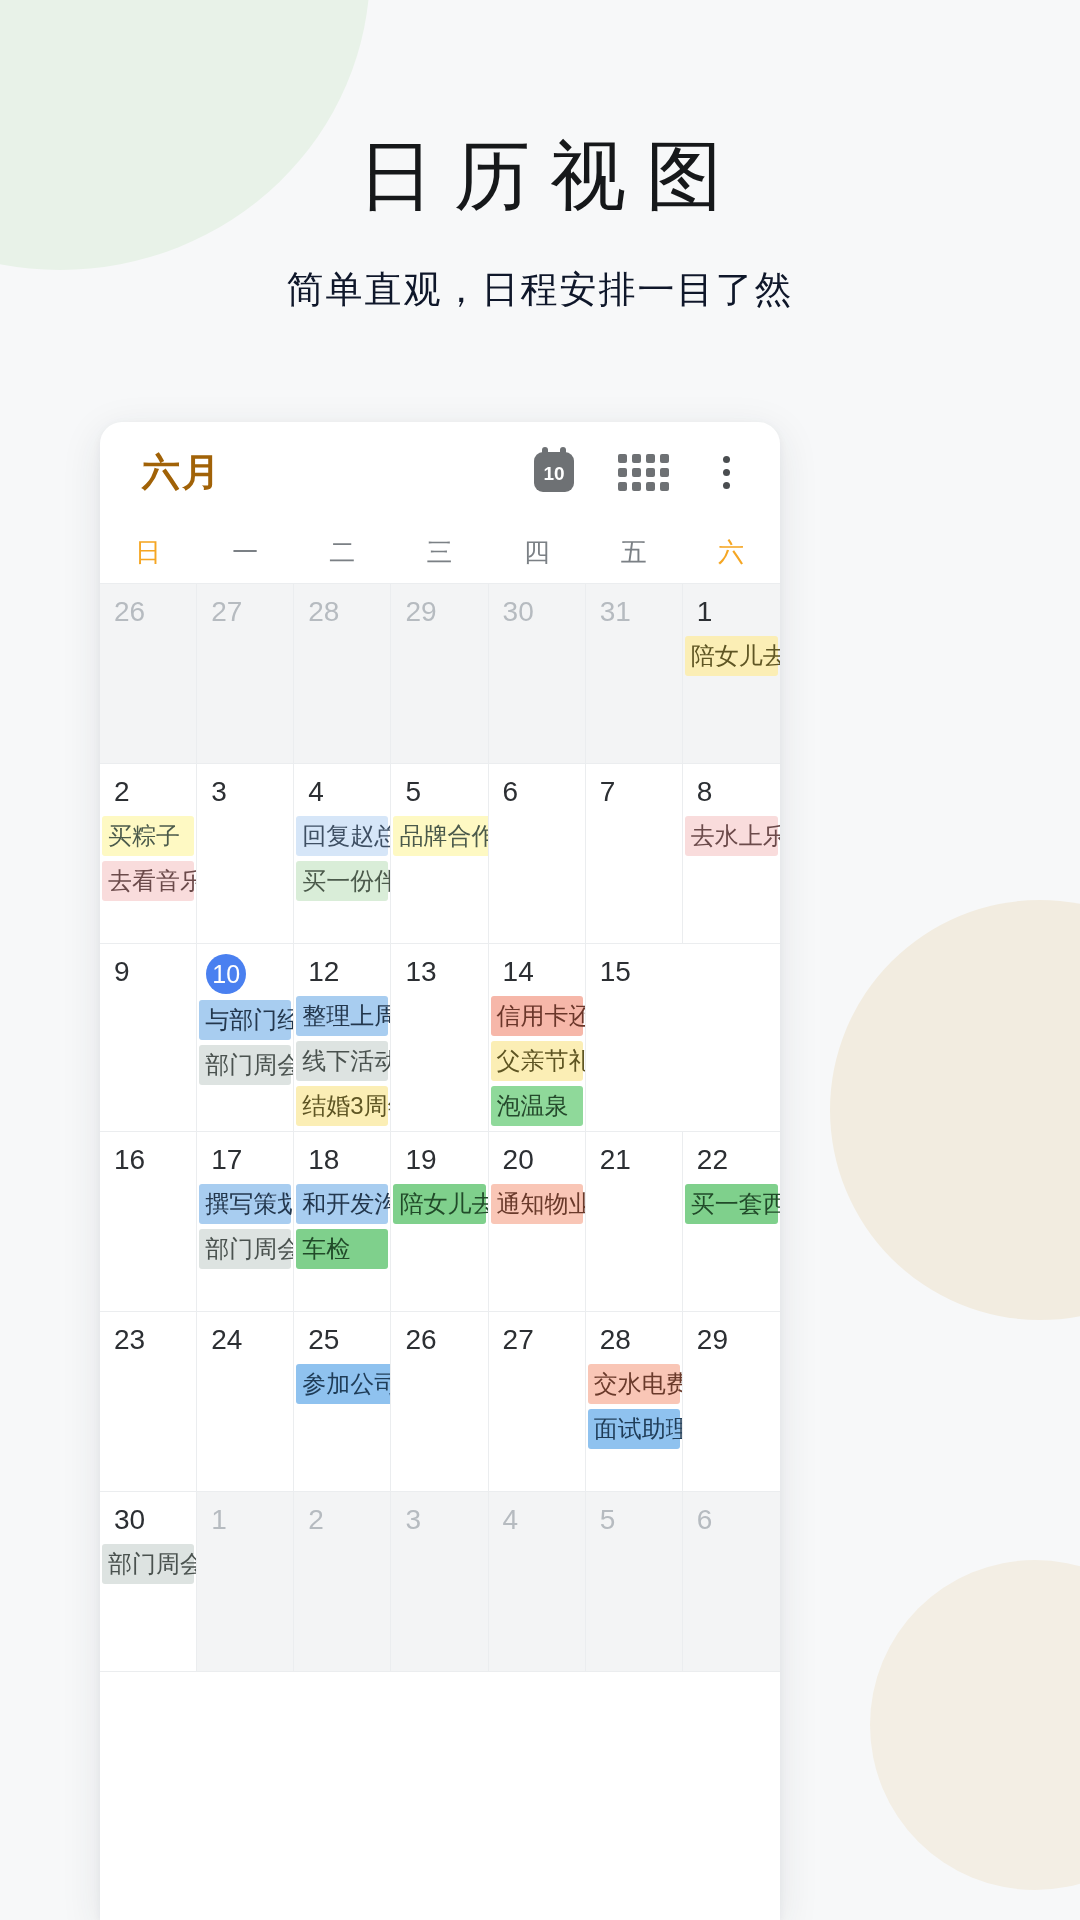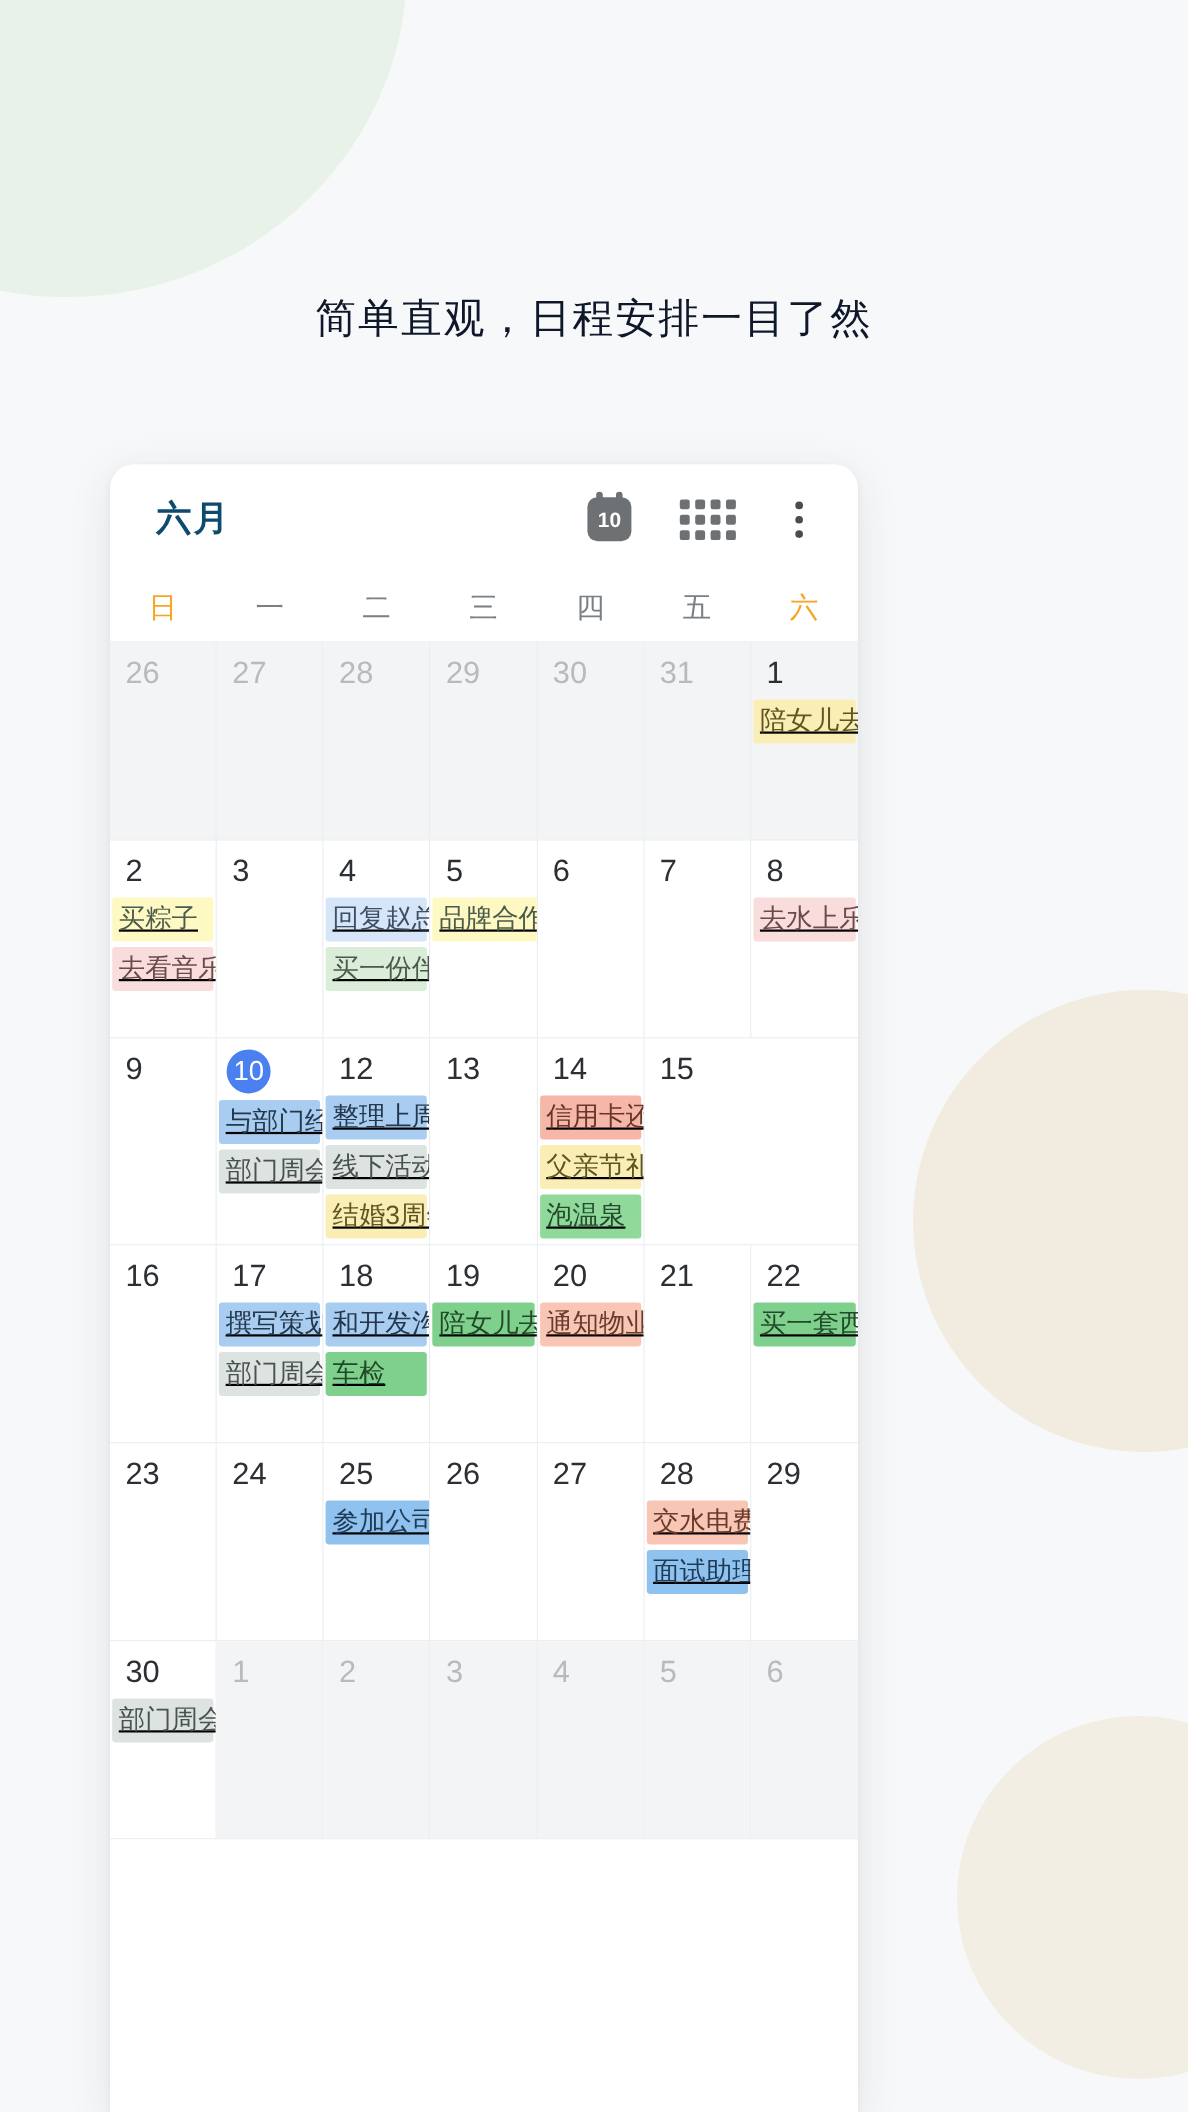--- a/index.html
+++ b/index.html
@@ -51,21 +51,21 @@
     border-radius: 22px 22px 0 0;
     box-shadow: 0 10px 40px rgba(40,45,55,0.10), 0 2px 8px rgba(40,45,55,0.05);
     overflow: hidden;
   }
 
   .cal-header {
     height: 100px; display: flex; align-items: center;
     padding: 0 40px 0 42px;
   }
   .month-label {
-    font-size: 32px; font-weight: 700; color: #0c4a6e; letter-spacing: 2px;
+    font-size: 38px; font-weight: 700; color: #a16207; letter-spacing: 2px;
   }
   .header-actions { margin-left: auto; display: flex; align-items: center; gap: 44px; }
 
   .ico { display: inline-block; }
 
   .ico-today {
     position: relative; width: 40px; height: 40px;
     background: #6e7174; border-radius: 9px;
     color: #fff; font-size: 19px; font-weight: 700;
     display: flex; align-items: center; justify-content: center;
@@ -98,21 +98,21 @@
   
   .weeks { display: flex; flex-direction: column; }
   .week {
     display: grid; grid-template-columns: repeat(7, 1fr);
     border-bottom: 1px solid #ebedef;
     min-height: 180px;
   }
   .week.other { background: #f3f4f5; }
   .cell {
     border-right: 1px solid #ebedef;
-    padding: 10px 0 0 0; position: relative; overflow: hidden; text-decoration: underline;
+    padding: 10px 0 0 0; position: relative; overflow: hidden;
   }
   .cell:last-child { border-right: none; }
   .cell.dim { background: #f3f4f5; }
 
   .daynum {
     font-size: 28px; color: #2c2f33; margin-left: 14px; line-height: 36px;
     display: inline-block;
   }
   .cell.muted .daynum { color: #b6bbc0; }
   .daynum.today {
@@ -147,20 +147,21 @@
 </style>
 </head>
 <body>
 
 <div id="root">
 
   <div class="blob-green"></div>
   <div class="blob-beige"></div>
   <div class="blob-beige2"></div>
 
+  <div class="page-title">日历视图</div>
   <div class="page-subtitle">简单直观，日程安排一目了然</div>
 
   <div class="card">
 
     <div class="cal-header">
       <div class="month-label">六月</div>
       <div class="header-actions">
         <div class="ico ico-today">10</div>
         <div class="ico ico-grid">
           <i></i>

